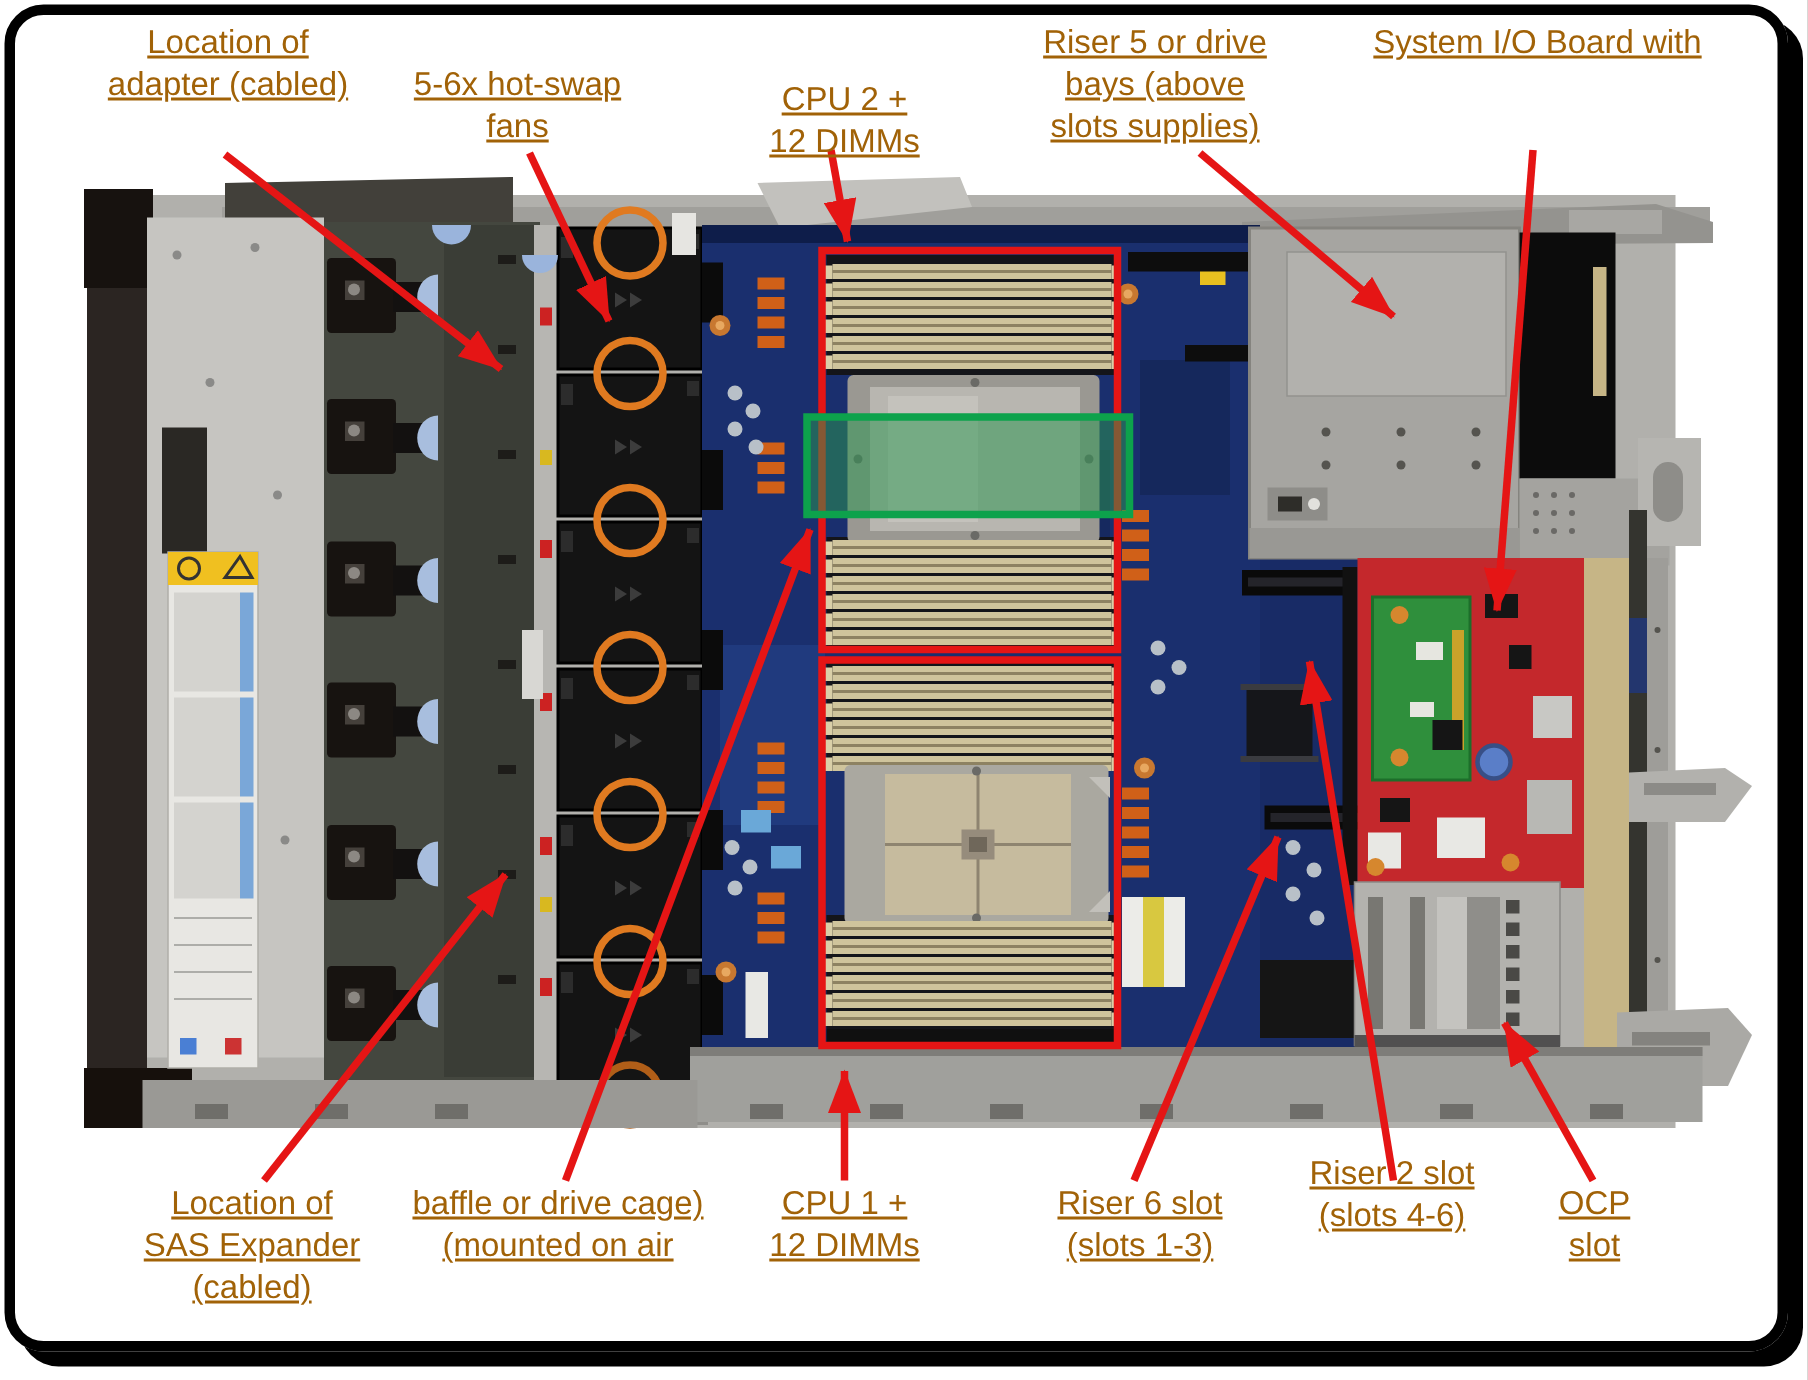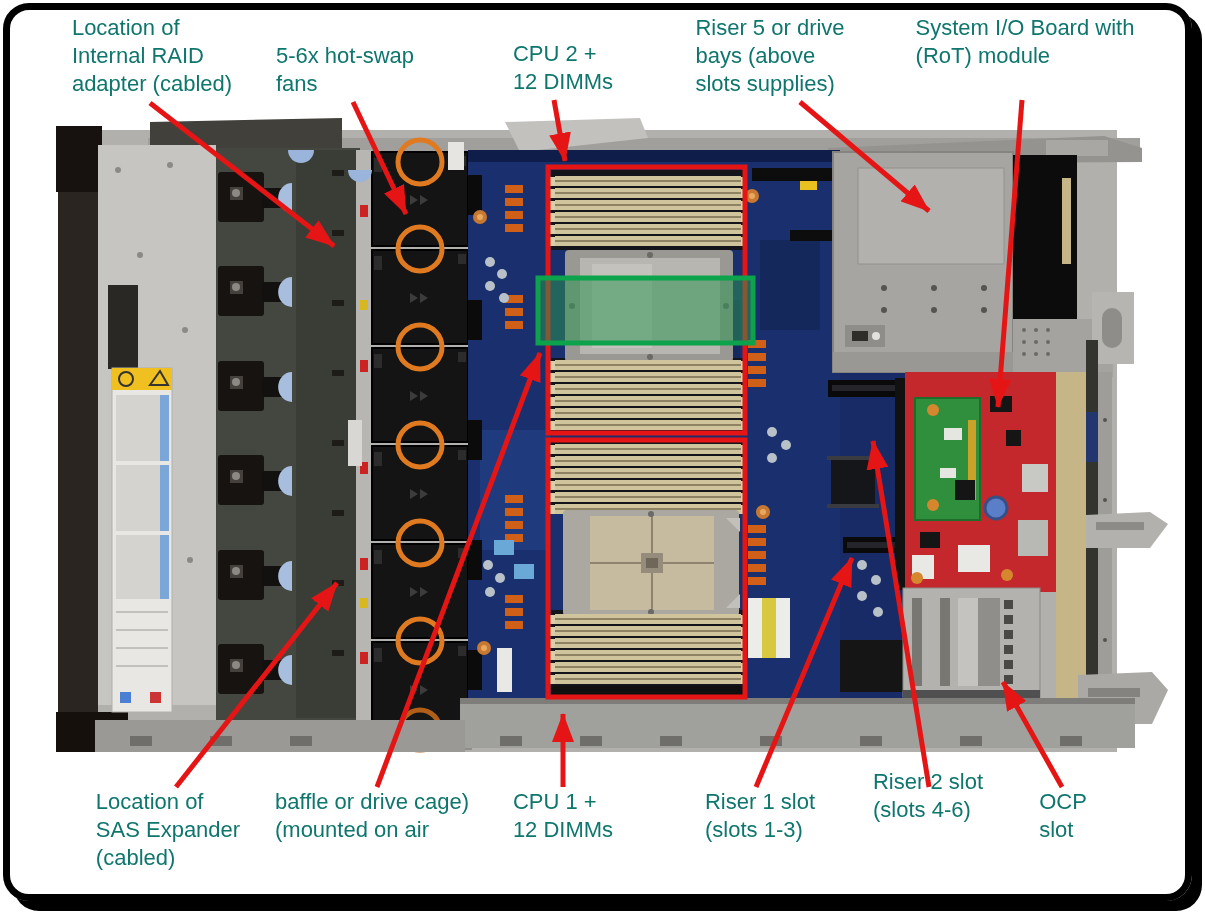--- a/index.html
+++ b/index.html
@@ -7,22 +7,22 @@
     width:1205px; height:920px; position:relative; overflow:hidden;
     background:#ffffff; font-family:"Liberation Sans", sans-serif;
   }
   .frame {
     position:absolute; left:3px; top:3px; width:1175px; height:884px;
     border:7px solid #000; border-radius:26px; box-shadow:10px 10px 0 #000;
     pointer-events:none;
   }
   .stage { position:absolute; left:0; top:0; width:1205px; height:920px; }
   .callout {
-    position:absolute; transform:translateX(-50%); text-align:left;
-    font-size:22px; line-height:28px; color:#0f766e; white-space:nowrap;
+    position:absolute; transform:translateX(-50%); text-align:center;
+    font-size:22px; line-height:28px; color:#a16207; white-space:nowrap;text-decoration:underline;
   }
   .callout span { display:block; }
   svg { position:absolute; left:0; top:0; }
 </style>
 </head>
 <body>
 
 <div class="frame"></div>
 
 <svg class="stage" width="1205" height="920" viewBox="0 0 1205 920">
@@ -407,56 +407,54 @@
     <line x1="377" y1="787" x2="540" y2="353" marker-end="url(#ah)"></line>
     <line x1="563" y1="787" x2="563" y2="714" marker-end="url(#ah)"></line>
     <line x1="756" y1="787" x2="852" y2="558" marker-end="url(#ah)"></line>
     <line x1="929" y1="787" x2="873" y2="441" marker-end="url(#ah)"></line>
     <line x1="1062" y1="787" x2="1003" y2="682" marker-end="url(#ah)"></line>
   </g>
 </svg>
 
 <div class="callout" style="left:152px; top:14px">
   <span>Location of</span>
-  <span>Internal RAID</span>
   <span>adapter (cabled)</span>
 </div>
 <div class="callout" style="left:345px; top:42px">
   <span>5-6x hot-swap</span>
   <span>fans</span>
 </div>
-<div class="callout" style="left:563px; top:40px">
+<div class="callout" style="left:563px; top:52px">
   <span>CPU 2 +</span>
   <span>12 DIMMs</span>
 </div>
 <div class="callout" style="left:770px; top:14px">
   <span>Riser 5 or drive</span>
   <span>bays (above</span>
   <span>slots supplies)</span>
 </div>
 <div class="callout" style="left:1025px; top:14px">
   <span>System I/O Board with</span>
-  <span>(RoT) module</span>
 </div>
 
 <div class="callout" style="left:168px; top:788px">
   <span>Location of</span>
   <span>SAS Expander</span>
   <span>(cabled)</span>
 </div>
 <div class="callout" style="left:372px; top:788px">
   <span>baffle or drive cage)</span>
   <span>(mounted on air</span>
 </div>
 <div class="callout" style="left:563px; top:788px">
   <span>CPU 1 +</span>
   <span>12 DIMMs</span>
 </div>
 <div class="callout" style="left:760px; top:788px">
-  <span>Riser 1 slot</span>
+  <span>Riser 6 slot</span>
   <span>(slots 1-3)</span>
 </div>
 <div class="callout" style="left:928px; top:768px">
   <span>Riser 2 slot</span>
   <span>(slots 4-6)</span>
 </div>
 <div class="callout" style="left:1063px; top:788px">
   <span>OCP</span>
   <span>slot</span>
 </div>

